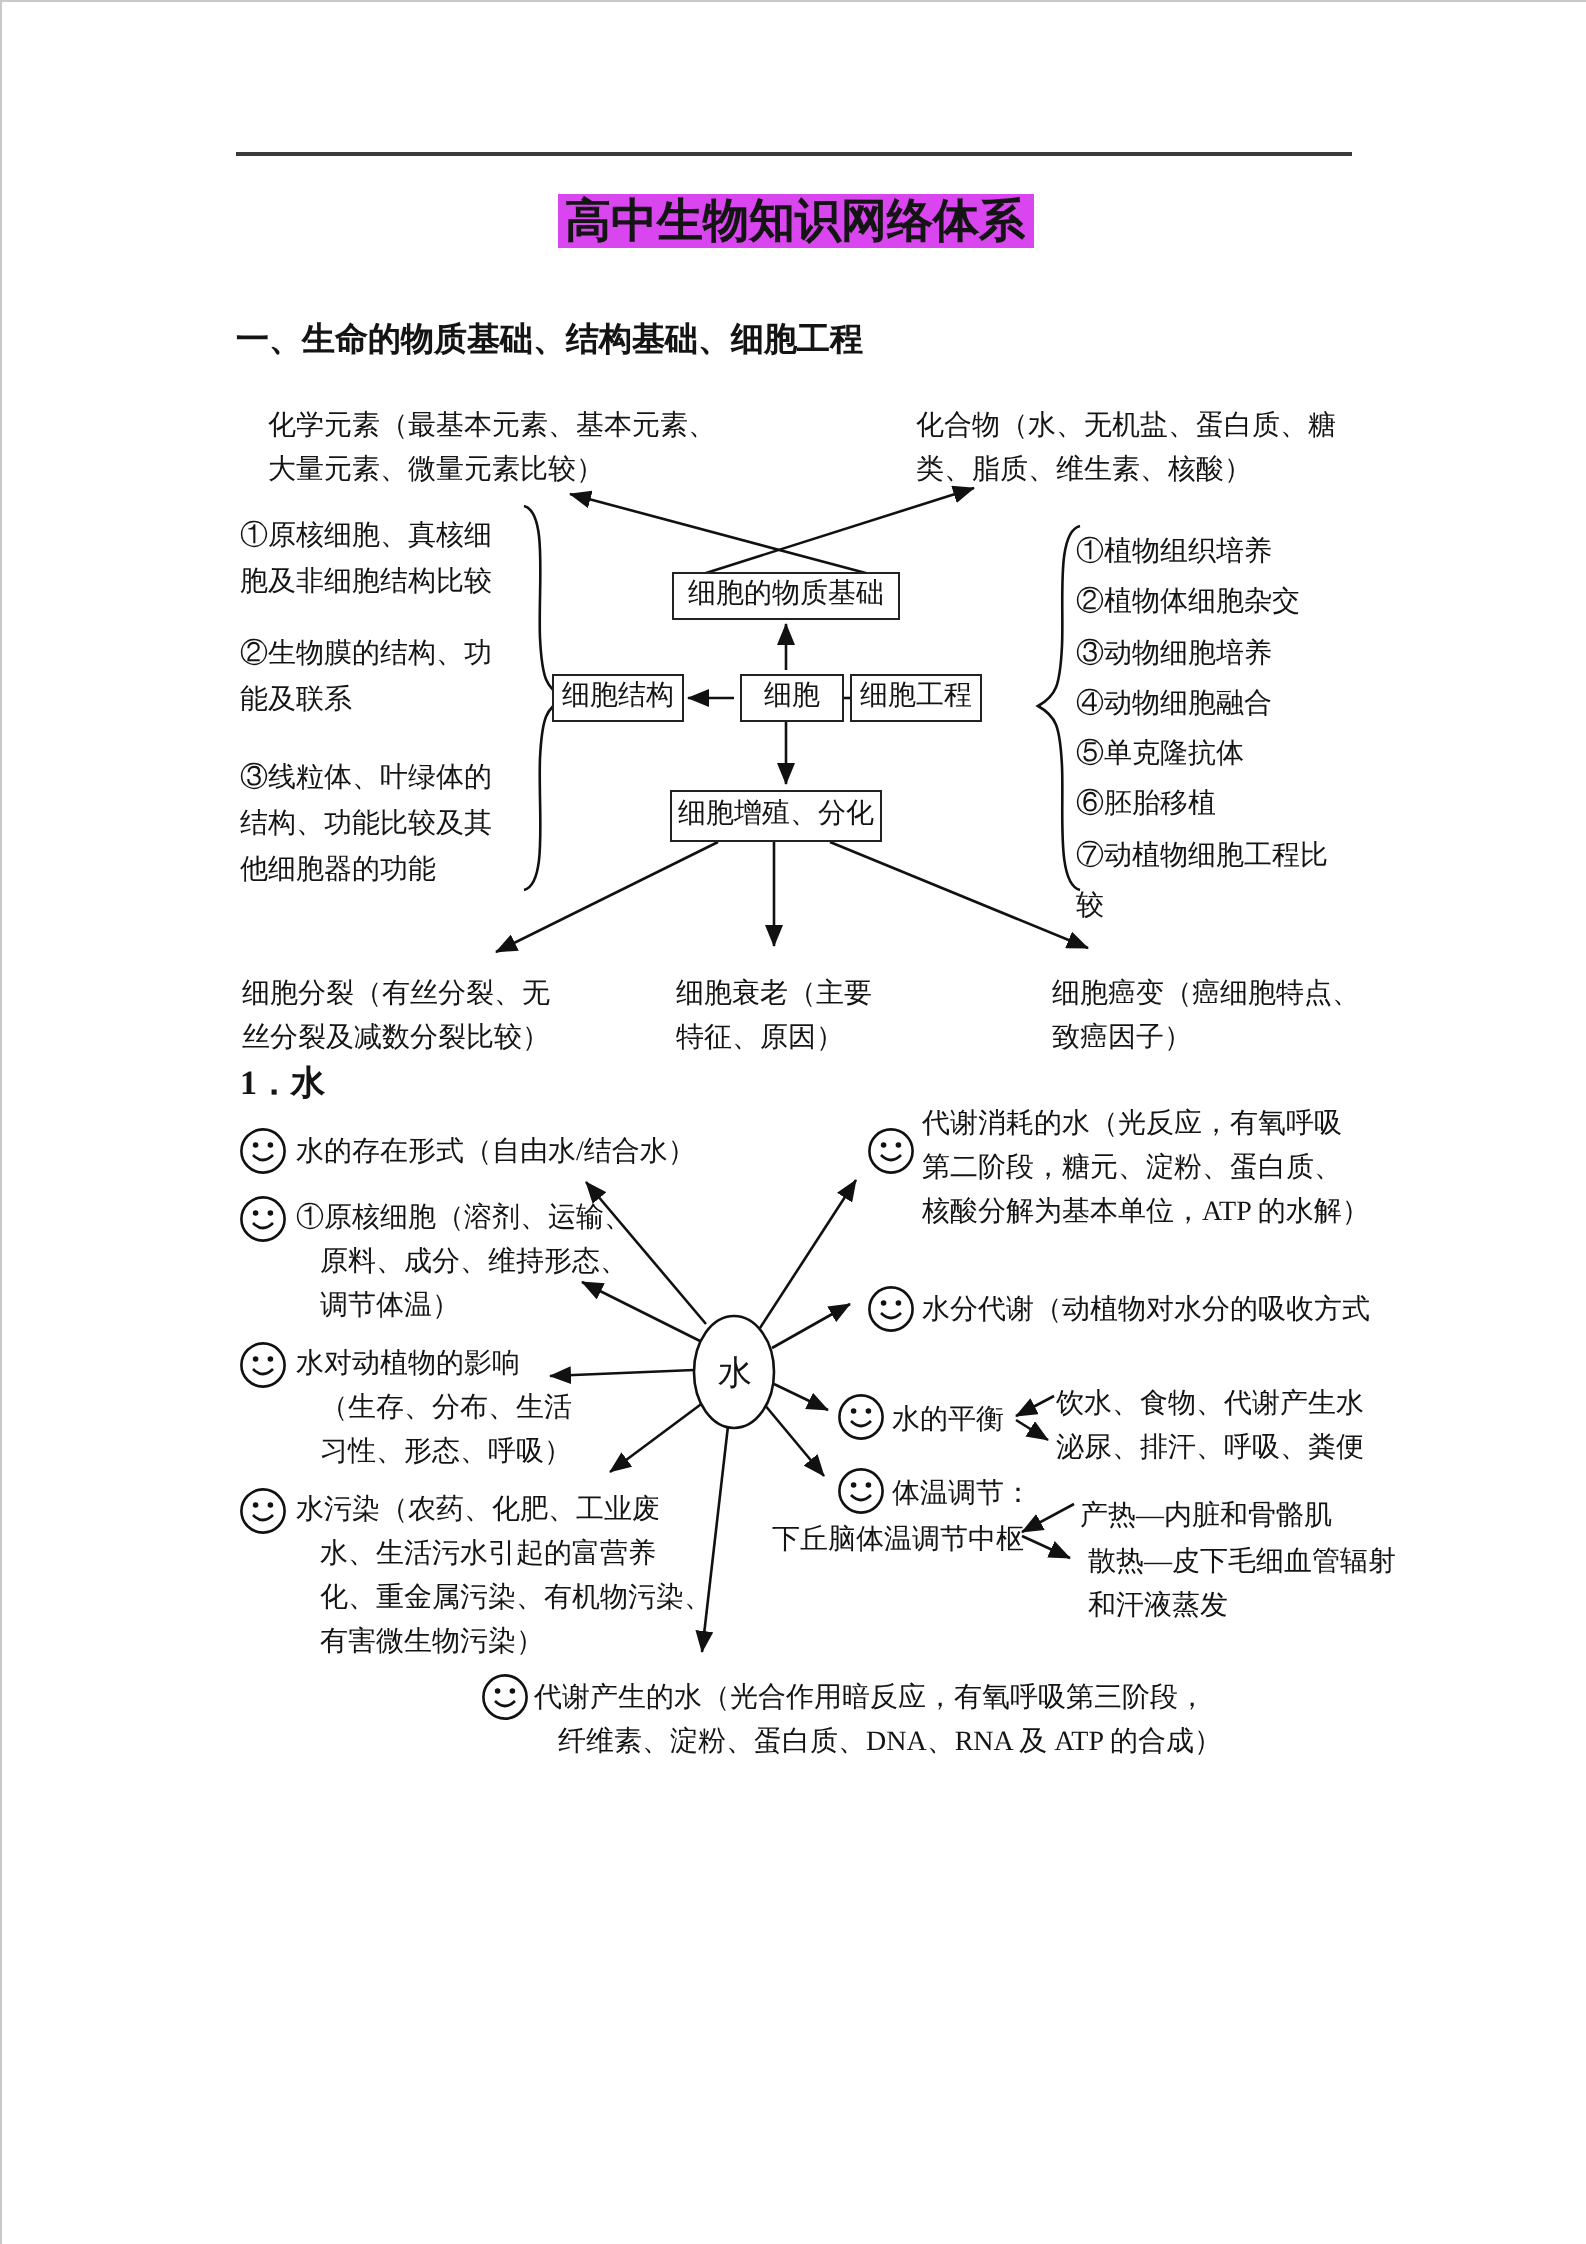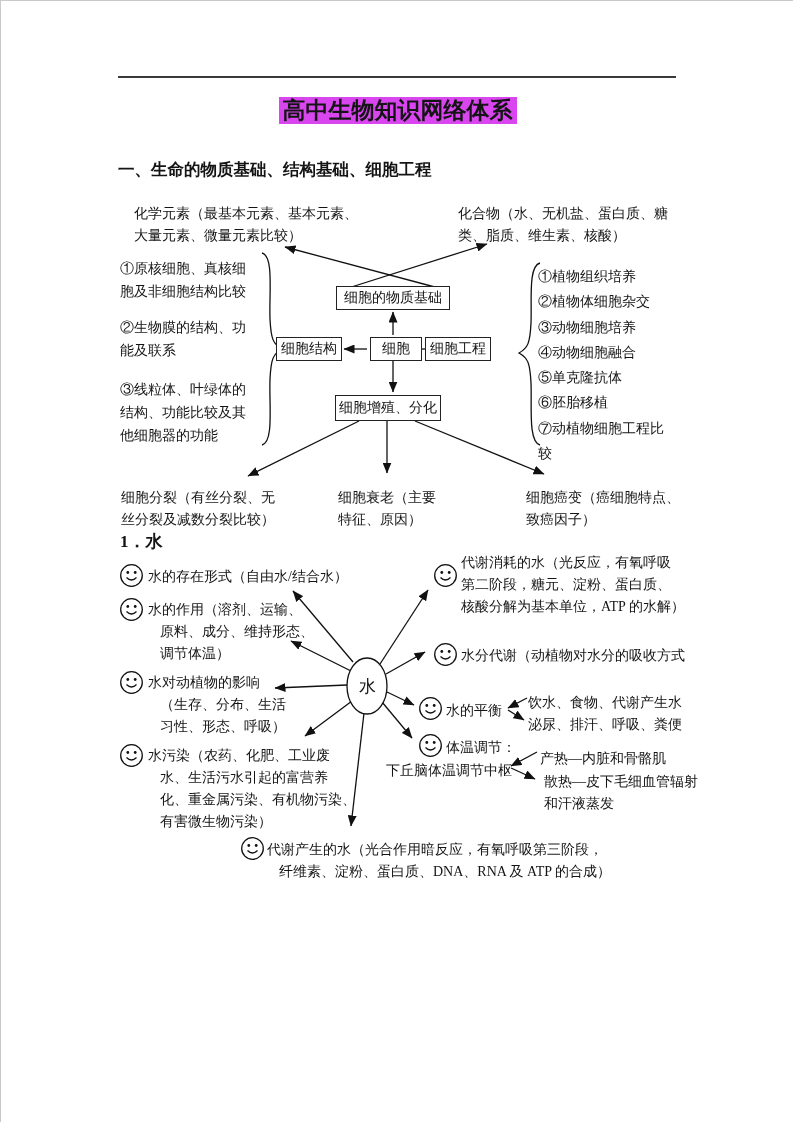--- a/index.html
+++ b/index.html
@@ -138,21 +138,21 @@
     </div>
 
   <span class="smiley" style="left:118px;top:596px;">
     <svg width="25" height="25" viewBox="0 0 25 25">
         <circle cx="12.5" cy="12.5" r="10.8" fill="none" stroke="#111" stroke-width="1.3"></circle>
         <circle cx="8.8" cy="9.5" r="1.4" fill="#111"></circle>
         <circle cx="16.2" cy="9.5" r="1.4" fill="#111"></circle>
         <path d="M7.5,14.5 Q12.5,19.5 17.5,14.5" fill="none" stroke="#111" stroke-width="1.3"></path>
       </svg></span>
   <div class="blk hang" style="left:147px;top:598px;">
-      <div>水的作用（溶剂、运输、</div>
+      <div>①原核细胞（溶剂、运输、</div>
       <div>原料、成分、维持形态、</div>
       <div>调节体温）</div>
     </div>
 
   <span class="smiley" style="left:118px;top:669px;">
     <svg width="25" height="25" viewBox="0 0 25 25">
         <circle cx="12.5" cy="12.5" r="10.8" fill="none" stroke="#111" stroke-width="1.3"></circle>
         <circle cx="8.8" cy="9.5" r="1.4" fill="#111"></circle>
         <circle cx="16.2" cy="9.5" r="1.4" fill="#111"></circle>
         <path d="M7.5,14.5 Q12.5,19.5 17.5,14.5" fill="none" stroke="#111" stroke-width="1.3"></path>

